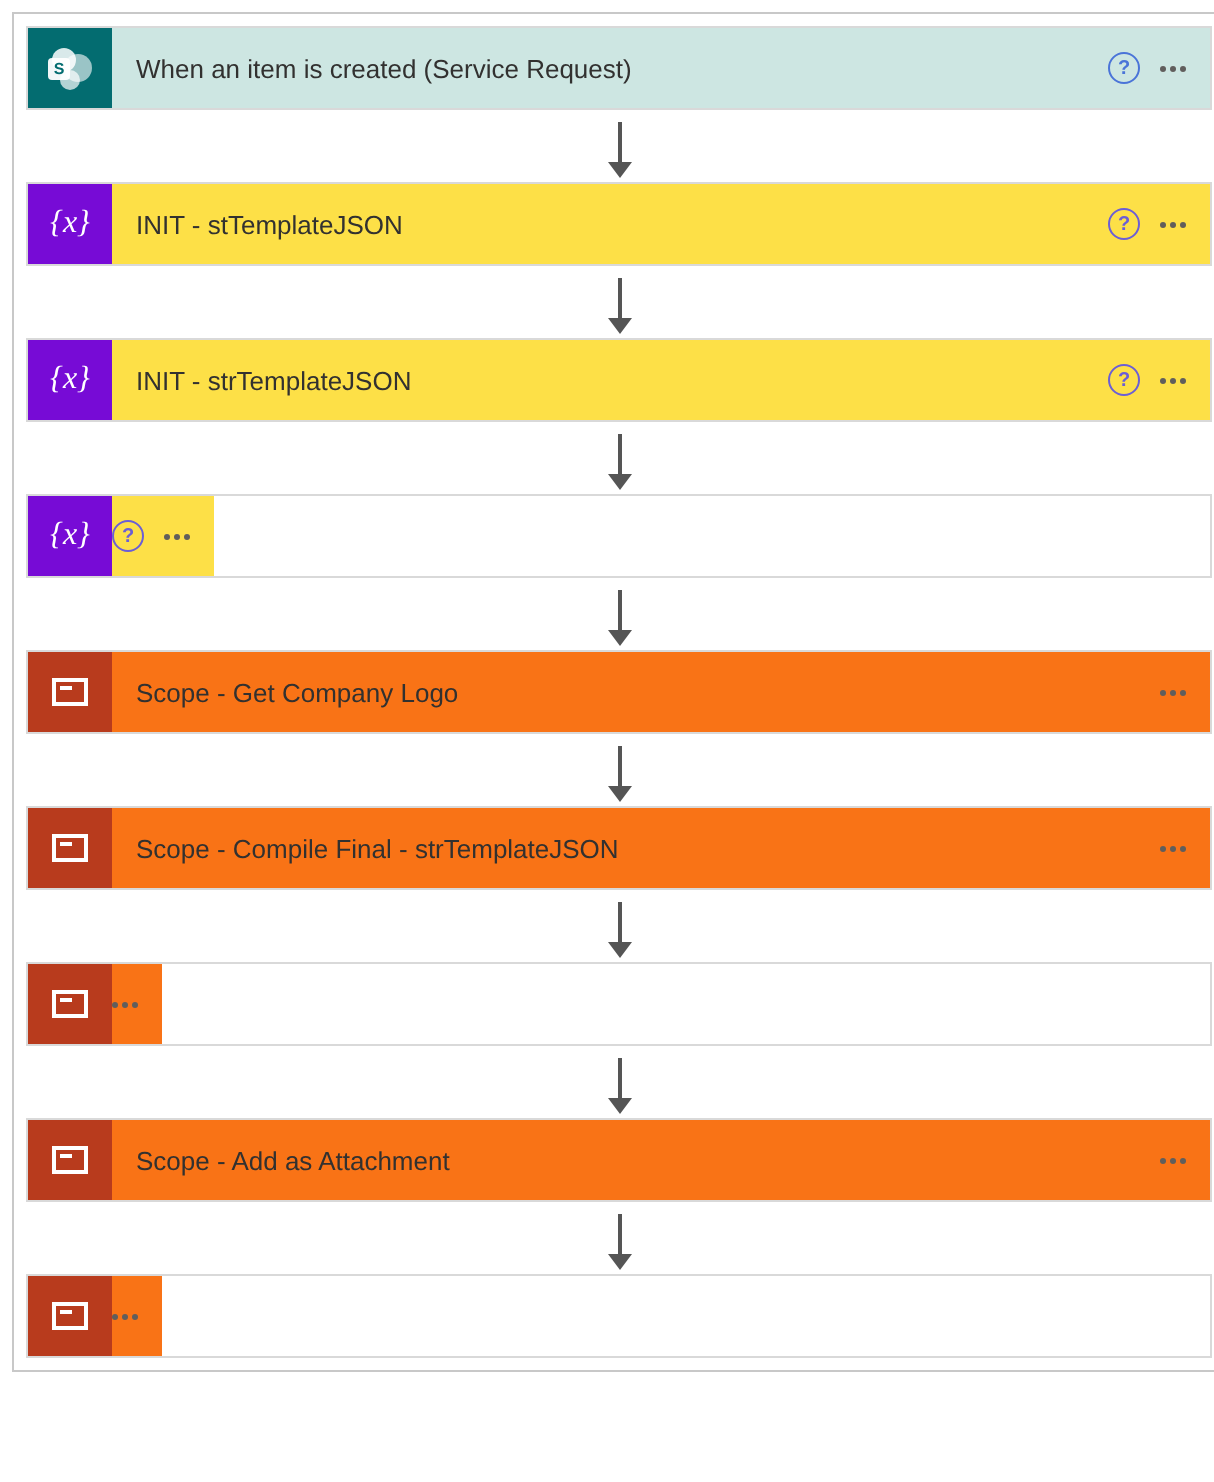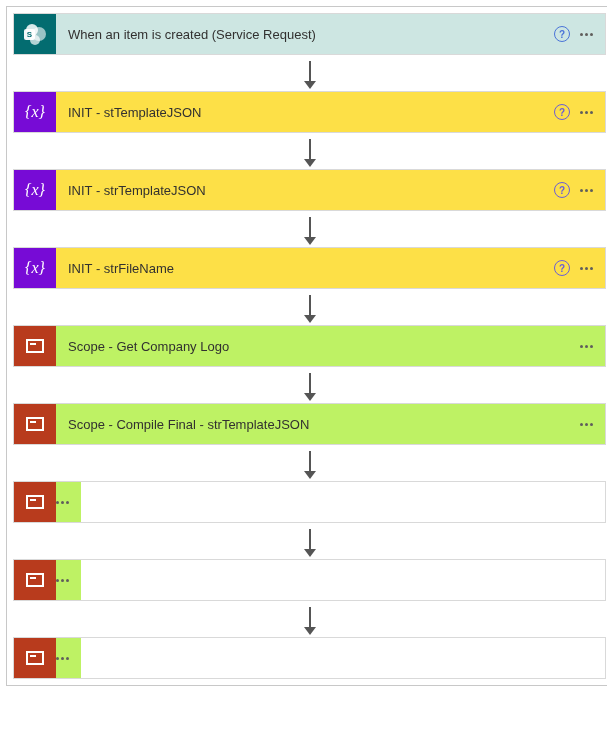--- a/index.html
+++ b/index.html
@@ -92,21 +92,21 @@
     
     .trigger .step-icon { background: #036c70; }
     .trigger .step-body, .trigger .step-actions { background: #cde6e2; }
     .trigger .help-icon { border-color: #4a74d8; color: #4a74d8; }
     
     .variable .step-icon { background: #770bd6; }
     .variable .step-body, .variable .step-actions { background: #fde047; }
     .variable .help-icon { border-color: #6b5ed6; color: #6b5ed6; }
     
     .scope .step-icon { background: #b83b1d; }
-    .scope .step-body, .scope .step-actions { background: #bef264; }
+    .scope .step-body, .scope .step-actions { background: #f97316; }
     
     .sp-logo {
       position: relative;
       width: 22px;
       height: 22px;
     }
     .sp-c1, .sp-c2, .sp-c3 {
       position: absolute;
       border-radius: 50%;
       background: #fff;
@@ -216,21 +216,20 @@
 
   <div class="arrow">
       <div class="arrow-line"></div>
       <div class="arrow-head"></div>
     </div>
 
   <div class="step variable">
     <div class="step-icon">
         <span class="var-icon">{x}</span>
       </div>
-    <div class="step-body">INIT - strFileName</div>
     <div class="step-actions">
       <div class="help-icon">?</div>
       <div class="more-icon">
           <span></span>
           <span></span>
           <span></span>
         </div>
     </div>
   </div>
 
@@ -292,20 +291,21 @@
 
   <div class="arrow">
       <div class="arrow-line"></div>
       <div class="arrow-head"></div>
     </div>
 
   <div class="step scope">
     <div class="step-icon">
         <div class="scope-icon-box"></div>
       </div>
+    <div class="step-body">Scope - Add as Attachment</div>
     <div class="step-actions">
       <div class="more-icon">
           <span></span>
           <span></span>
           <span></span>
         </div>
     </div>
   </div>
 
   <div class="arrow">

